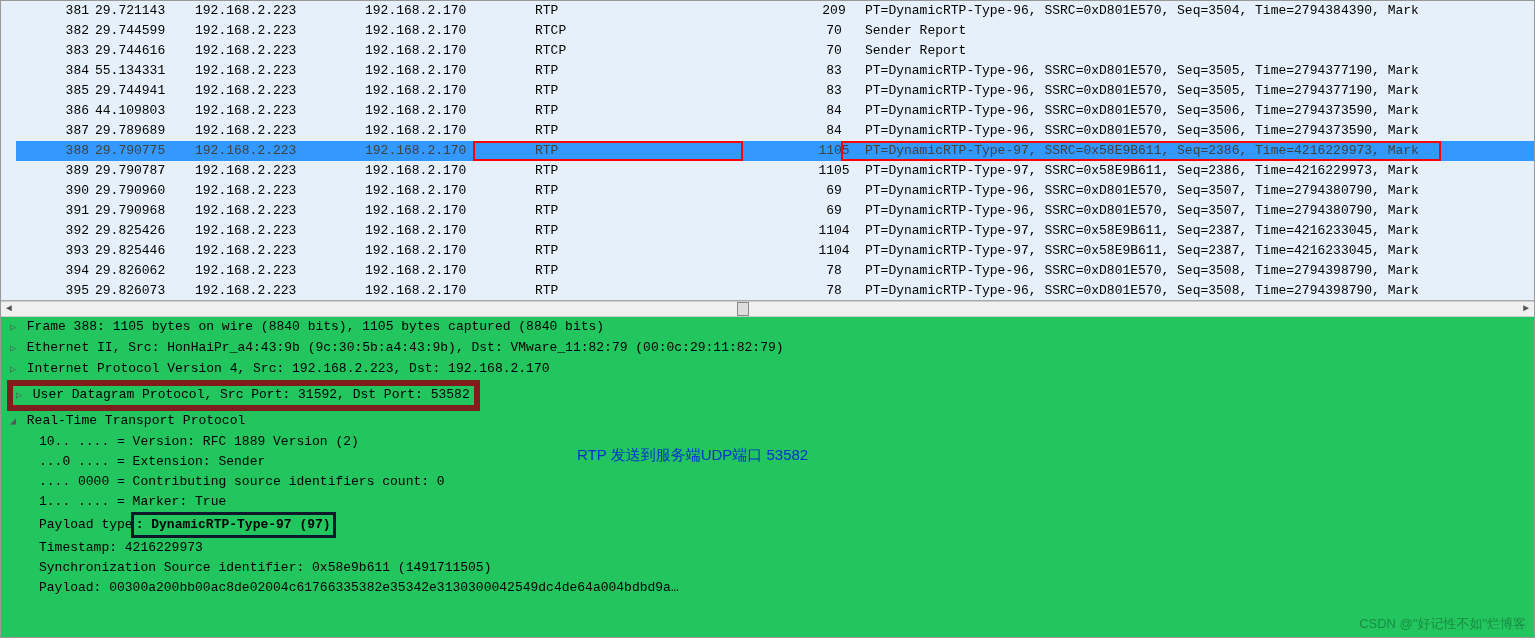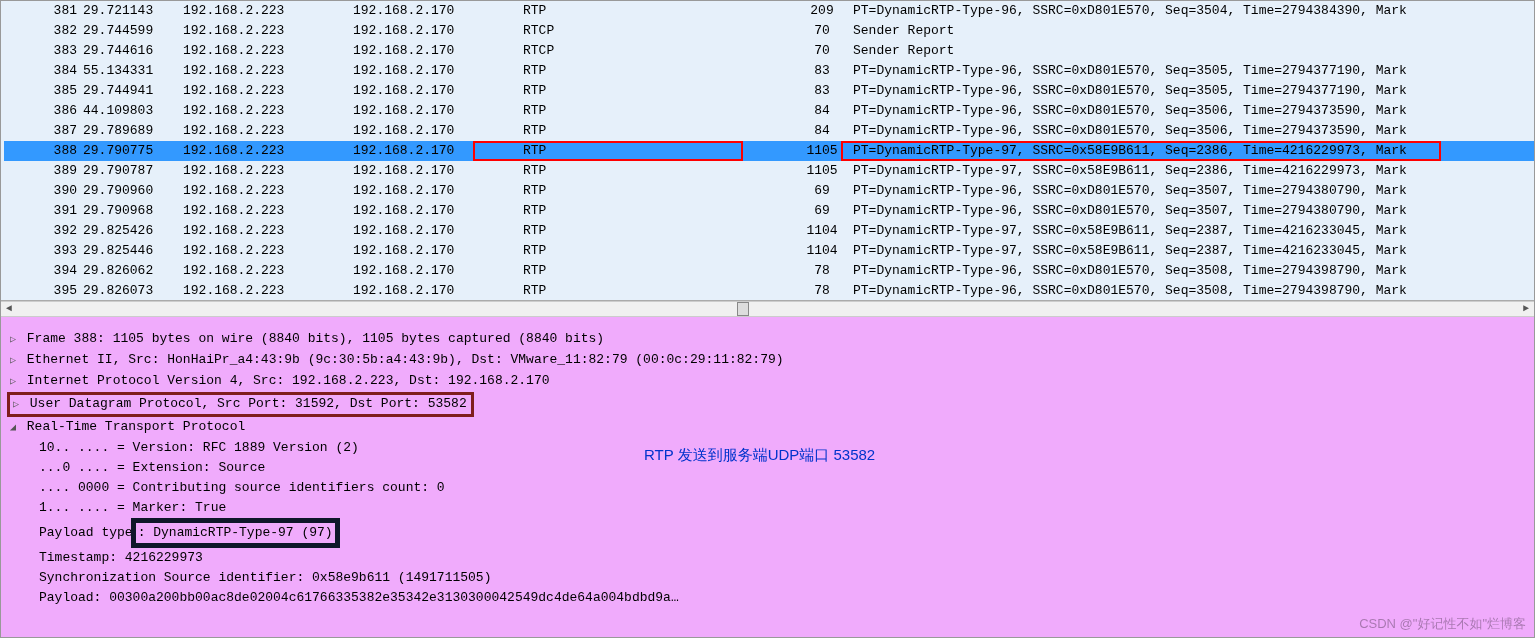--- a/index.html
+++ b/index.html
@@ -23,24 +23,25 @@
     position: relative;
   }
   .packet-row {
     display: flex;
     height: 20px;
     line-height: 20px;
     background: #e6f0fa;
     white-space: nowrap;
     border-left: 3px solid #e6f0fa;
     position: relative;
+    margin-left: 12px;
   }
   .packet-row.selected {
     background: #3399ff;
-    color: #000000;
+    color: #404040;
   }
   .col-no   { width: 55px; text-align: right; padding-right: 2px; margin-left: 20px;}
   .col-time { width: 100px; padding-left: 4px;}
   .col-src  { width: 170px; padding-left: 4px;}
   .col-dst  { width: 170px; padding-left: 4px;}
   .col-proto{ width: 280px; padding-left: 4px;}
   .col-len  { width: 50px;  text-align: center; padding-right: 4px;}
   .col-info { flex: 1; padding-left: 4px; overflow: hidden;}
   .redbox-row-proto {
     position: absolute;
@@ -69,59 +70,60 @@
     width: 16px; height: 14px;
     top: 0;
     text-align: center;
     font-size: 10px;
     line-height:14px;
     color:#555;
   }
   .scroll-arrow.left { left: 0; }
   .scroll-arrow.right { right: 0; }
   .details-pane {
-    padding: 12px 6px;
+    padding: 0 6px;
     font-size: 13px;
     height: 320px;
     overflow: auto;
-    background: #f0abfc;
+    background: #22c55e;
     line-height: 20px;
     position: relative;
   }
   .tree-line { white-space: pre; }
   .tree-toggle {
     width: 12px;
     display: inline-block;
     text-align: center;
     font-size: 10px;
     color: #555;
   }
   .indent1 { padding-left: 32px; }
   .redbox {
-    border: 5px solid #0f172a;
+    border: 3px solid #0f172a;
     display: inline-block;
     padding: 0 2px;
     margin-left: -2px;
+    font-weight: bold;
   }
   .annotation {
     position: absolute;
     color: #0033cc;
     font-family: "Microsoft YaHei", sans-serif;
     font-size: 15px;
   }
   .watermark {
     position: absolute;
     bottom: 4px;
     right: 8px;
     color: rgba(0,0,0,0.3);
     font-family: "Microsoft YaHei", sans-serif;
     font-size: 13px;
   }
   .udp-redbox-wrap {
-    border: 3px solid #7f1d1d;
+    border: 6px solid #7f1d1d;
     display: inline-block;
     padding: 0 4px 0 0;
     line-height: 18px;
   }
 </style>
 </head>
 <body>
 
 <div class="packet-list" id="packet-list">
     <div class="packet-row">
@@ -269,24 +271,24 @@
   <span class="scroll-arrow right">►</span>
 </div>
 
 <div class="details-pane">
   <div class="tree-line"><span class="tree-toggle">▷</span> <span>Frame 388: 1105 bytes on wire (8840 bits), 1105 bytes captured (8840 bits)</span></div>
   <div class="tree-line"><span class="tree-toggle">▷</span> <span>Ethernet II, Src: HonHaiPr_a4:43:9b (9c:30:5b:a4:43:9b), Dst: VMware_11:82:79 (00:0c:29:11:82:79)</span></div>
   <div class="tree-line"><span class="tree-toggle">▷</span> <span>Internet Protocol Version 4, Src: 192.168.2.223, Dst: 192.168.2.170</span></div>
   <div class="tree-line"><span class="udp-redbox-wrap"><span class="tree-toggle">▷</span> <span>User Datagram Protocol, Src Port: 31592, Dst Port: 53582</span></span></div>
   <div class="tree-line"><span class="tree-toggle">◢</span> <span>Real-Time Transport Protocol</span></div>
   <div class="tree-line indent1">10.. .... = Version: RFC 1889 Version (2)</div>
-  <div class="tree-line indent1">...0 .... = Extension: Source</div>
+  <div class="tree-line indent1">...0 .... = Extension: Sender</div>
   <div class="tree-line indent1">.... 0000 = Contributing source identifiers count: 0</div>
   <div class="tree-line indent1">1... .... = Marker: True</div>
   <div class="tree-line indent1"><span>Payload type</span><span class="redbox">: DynamicRTP-Type-97 (97)</span></div>
   <div class="tree-line indent1">Timestamp: 4216229973</div>
   <div class="tree-line indent1">Synchronization Source identifier: 0x58e9b611 (1491711505)</div>
   <div class="tree-line indent1">Payload: 00300a200bb00ac8de02004c61766335382e35342e3130300042549dc4de64a004bdbd9a…</div>
 
-  <div class="annotation" style="left:643px; top:128px;">RTP 发送到服务端UDP端口 53582</div>
+  <div class="annotation" style="left:576px; top:128px;">RTP 发送到服务端UDP端口 53582</div>
 </div>
 
 <div class="watermark">CSDN @"好记性不如"烂博客</div>
 
 </body></html>

